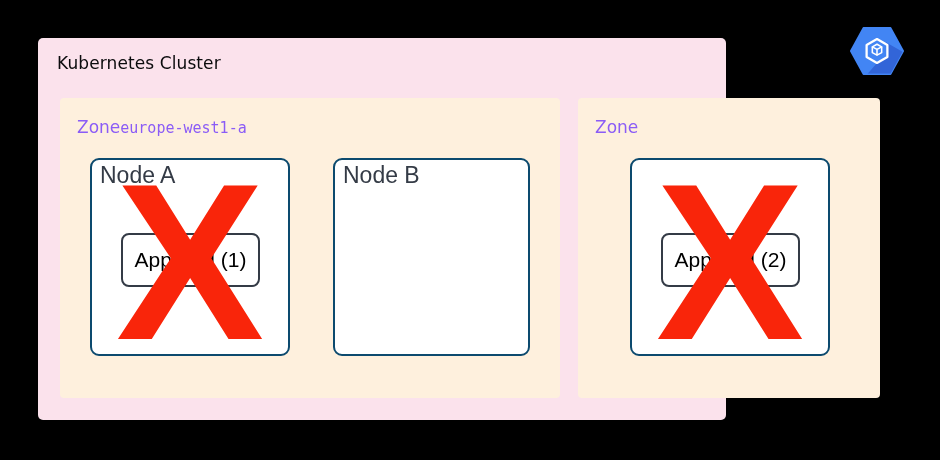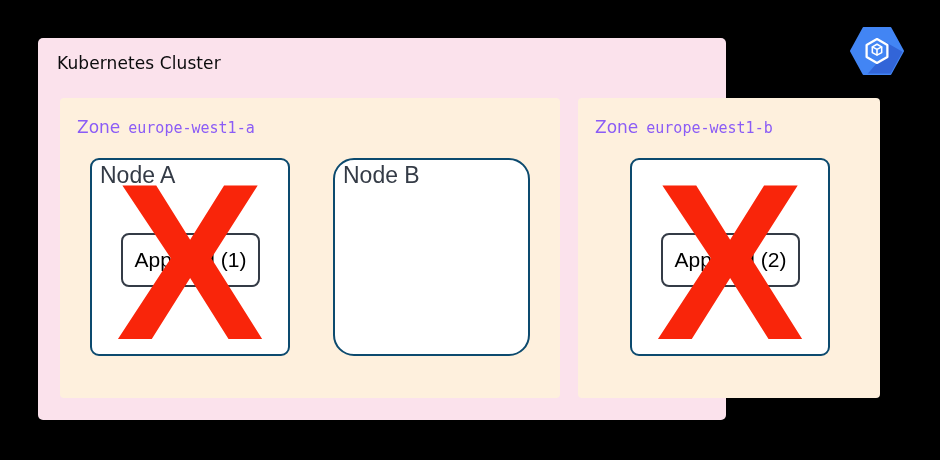--- a/index.html
+++ b/index.html
@@ -46,33 +46,32 @@
     position: absolute;
     left: 17px; top: 19px;
     display: flex;
     align-items: baseline;
     color: #8b5cf6;
   }
   .zone-word { font-size: 17px; }
   .zone-name {
     font-family: "DejaVu Sans Mono", monospace;
     font-size: 15px;
-    margin-left: 8px;
   }
   .node {
     position: absolute;
     top: 60px;
     height: 198px;
     background: #ffffff;
     border: 2px solid #0c4a6e;
     border-radius: 9px;
     box-sizing: border-box;
   }
   .node-a { left: 30px;  width: 200px; }
-  .node-b { left: 273px; width: 197px; border-radius: 21px; }
+  .node-b { left: 273px; width: 197px; }
   .node-c { left: 52px;  width: 200px; }
   .node-label {
     position: absolute;
     left: 8px; top: 2px;
     font-family: "Liberation Sans", sans-serif;
     font-size: 23px;
     color: #343B46;
     z-index: 1;
   }
   .pod {
@@ -149,21 +148,20 @@
     </div>
 
     <div class="node node-b">
       <div class="node-label">Node B</div>
     </div>
   </div>
 
   <div class="zone zone-b">
     <div class="zone-label">
       <span class="zone-word">Zone</span>
-      <span class="zone-name">europe-west1-b</span>
     </div>
 
     <div class="node node-c">
       <div class="pod">
         <span>App Pod (2)</span>
       </div>
       <div class="fail-x">X</div>
     </div>
   </div>
 

